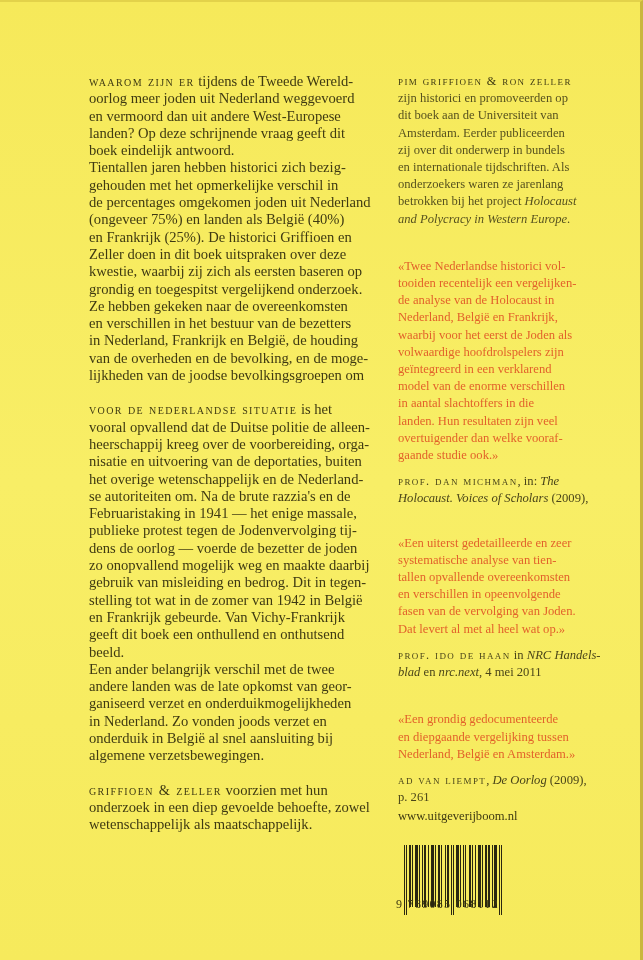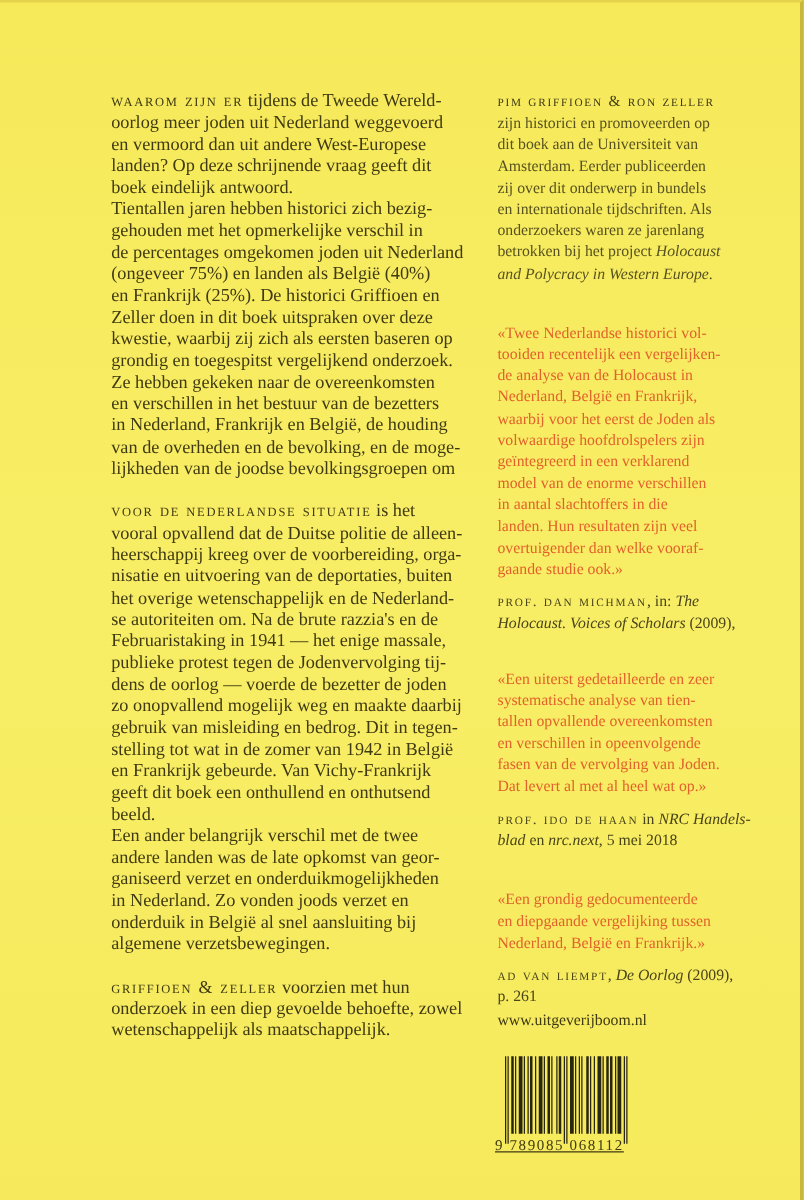--- a/index.html
+++ b/index.html
@@ -84,27 +84,26 @@
       align-items: flex-start;
     }
     .bar {
       height: 62px;
       background: #2a2710;
       margin-right: 1px;
     }
     .bar.guard { height: 70px; }
     .barcode-digits {
       position: absolute;
-      left: 0; top: 64px;
+      left: 0; top: 52px;
       font-family: "Liberation Serif", "DejaVu Serif", serif;
       font-size: 12px;
       letter-spacing: 1.3px;
       color: #3f3a12;
       white-space: nowrap;
-      text-decoration: underline;
     }
   </style>
 </head>
 <body>
 
 <div class="cover">
 
   <div class="col-left">
 
     <div>
@@ -204,30 +203,30 @@
     <div>
       <span class="line quote">«Een uiterst gedetailleerde en zeer</span>
       <span class="line quote">systematische analyse van tien-</span>
       <span class="line quote">tallen opvallende overeenkomsten</span>
       <span class="line quote">en verschillen in opeenvolgende</span>
       <span class="line quote">fasen van de vervolging van Joden.</span>
       <span class="line quote">Dat levert al met al heel wat op.»</span>
       <div class="gap-s"></div>
       <div class="source">
         <span class="line"><span class="sc">prof. ido de haan</span><span> in </span><em>NRC Handels-</em></span>
-        <span class="line"><em>blad</em><span> en </span><em>nrc.next</em><span>, 5 mei 2018</span></span>
+        <span class="line"><em>blad</em><span> en </span><em>nrc.next</em><span>, 4 mei 2011</span></span>
       </div>
     </div>
 
     <div class="gap-l"></div>
 
     <div>
       <span class="line quote">«Een grondig gedocumenteerde</span>
       <span class="line quote">en diepgaande vergelijking tussen</span>
-      <span class="line quote">Nederland, België en Frankrijk.»</span>
+      <span class="line quote">Nederland, België en Amsterdam.»</span>
       <div class="gap-s"></div>
       <div class="source">
         <span class="line"><span class="sc">ad van liempt</span><span>, </span><em>De Oorlog</em><span> (2009),</span></span>
         <span class="line">p. 261</span>
       </div>
     </div>
   </div>
 
   <div class="url">www.uitgeverijboom.nl</div>
 

